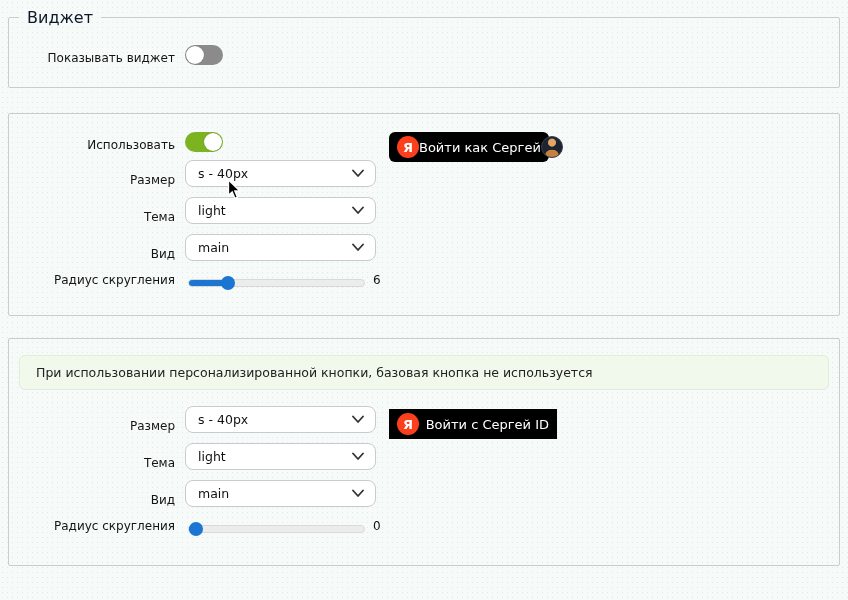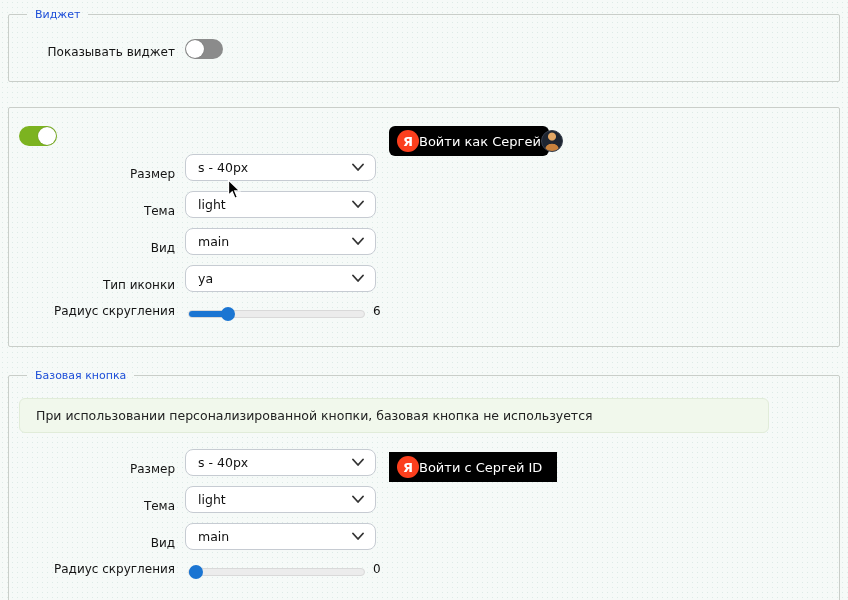--- a/index.html
+++ b/index.html
@@ -14,24 +14,24 @@
   }
   fieldset {
     border:1px solid #c9cec9;
     border-radius:2px;
     margin:0 8px;
     padding:4px 10px 18px 10px;
     position:relative;
     background:transparent;
   }
   legend {
-    margin-left:8px;
+    margin-left:0;
     padding:0 8px;
-    font-size:11px;
-    color:#1d4ed8;
+    font-size:16px;
+    color:#0f172a;
   }
   .fs-widget { margin-top:8px; padding-bottom:22px; }
   .fs-personal { margin-top:25px; }
   .fs-base { margin-top:22px; padding-bottom:22px; }
 
   .row { display:flex; align-items:flex-end; margin-bottom:10px; }
   .row:last-child { margin-bottom:0; }
   .form-label {
     width:156px; text-align:right; margin-right:10px;
     font-size:12px; color:#141414; flex:none;
@@ -64,39 +64,39 @@
   }
   .slider-fill { height:100%; background:#1b75d2; border-radius:4px; position:relative; }
   .slider-thumb {
     position:absolute; right:-7px; top:50%; transform:translateY(-50%);
     width:14px; height:14px; border-radius:50%; background:#1b75d2;
   }
   .slider-value { font-size:12px; margin-left:8px; color:#111; }
 
   
   .notice {
-    margin:12px 0 16px 0; width:750px;
+    margin:12px 0 16px 0; width:810px;
     background:#f1f8ec; border:1px solid #e1ecd9; border-radius:6px;
     padding:9px 16px; font-size:12.5px; color:#222;
   }
 
   
   .preview-btn {
     position:absolute; left:380px; height:30px; background:#000;
     display:flex; align-items:center; color:#fff; font-size:13px;
     cursor:pointer; padding:0 8px;
   }
   .preview-btn.personal { top:18px; width:160px; border-radius:6px; }
   .preview-btn.base { top:70px; width:168px; border-radius:0; }
   .ya-logo {
     width:22px; height:22px; border-radius:50%; background:#fc3f1d;
     color:#fff; font-weight:bold; font-size:13px;
     display:flex; align-items:center; justify-content:center; flex:none;
   }
-  .btn-text { flex:1; text-align:left; white-space:nowrap; }
+  .btn-text { flex:1; text-align:right; white-space:nowrap; }
   .avatar {
     width:22px; height:22px; border-radius:50%; flex:none;
     background:
       radial-gradient(circle at 50% 28%, #e3a765 0 3.5px, rgba(227,167,101,0) 4.5px),
       radial-gradient(ellipse 8px 6px at 50% 88%, #c8813c 0 6px, rgba(200,129,60,0) 7px),
       #1e2531;
     border:1px solid #39404d;
   }
 
   
@@ -111,20 +111,21 @@
     <span class="form-label">Показывать виджет</span>
     <div class="toggle off">
         <div class="knob"></div>
       </div>
   </div>
 </fieldset>
 
 <fieldset class="fs-personal">
 
   <div class="row toggle-row">
+    <span class="form-label">Использовать</span>
     <div class="toggle on">
         <div class="knob"></div>
       </div>
   </div>
 
   <div class="row">
     <span class="form-label">Размер</span>
     <div class="select">
       <span>s - 40px</span>
       <svg class="chevron" viewBox="0 0 12 9">
@@ -146,49 +147,39 @@
   <div class="row">
     <span class="form-label">Вид</span>
     <div class="select">
       <span>main</span>
       <svg class="chevron" viewBox="0 0 12 9">
           <path d="M1 1.5 L6 7 L11 1.5" fill="none" stroke="#333" stroke-width="1.8" stroke-linecap="round" stroke-linejoin="round"></path>
         </svg>
     </div>
   </div>
 
-  <div class="row">
-    <span class="form-label">Тип иконки</span>
-    <div class="select">
-      <span>ya</span>
-      <svg class="chevron" viewBox="0 0 12 9">
-          <path d="M1 1.5 L6 7 L11 1.5" fill="none" stroke="#333" stroke-width="1.8" stroke-linecap="round" stroke-linejoin="round"></path>
-        </svg>
-    </div>
-  </div>
 
   <div class="row slider-row">
     <span class="form-label">Радиус скругления</span>
     <div class="slider">
       <div class="slider-fill" style="width:22%">
         <div class="slider-thumb"></div>
       </div>
     </div>
     <span class="slider-value">6</span>
   </div>
 
   <div class="preview-btn personal">
     <span class="ya-logo">Я</span>
     <span class="btn-text">Войти как Сергей</span>
     <span class="avatar"></span>
   </div>
 </fieldset>
 
 <fieldset class="fs-base">
-  <legend>Базовая кнопка</legend>
 
   <div class="notice">При использовании персонализированной кнопки, базовая кнопка не используется</div>
 
   <div class="row">
     <span class="form-label">Размер</span>
     <div class="select">
       <span>s - 40px</span>
       <svg class="chevron" viewBox="0 0 12 9">
           <path d="M1 1.5 L6 7 L11 1.5" fill="none" stroke="#333" stroke-width="1.8" stroke-linecap="round" stroke-linejoin="round"></path>
         </svg>

